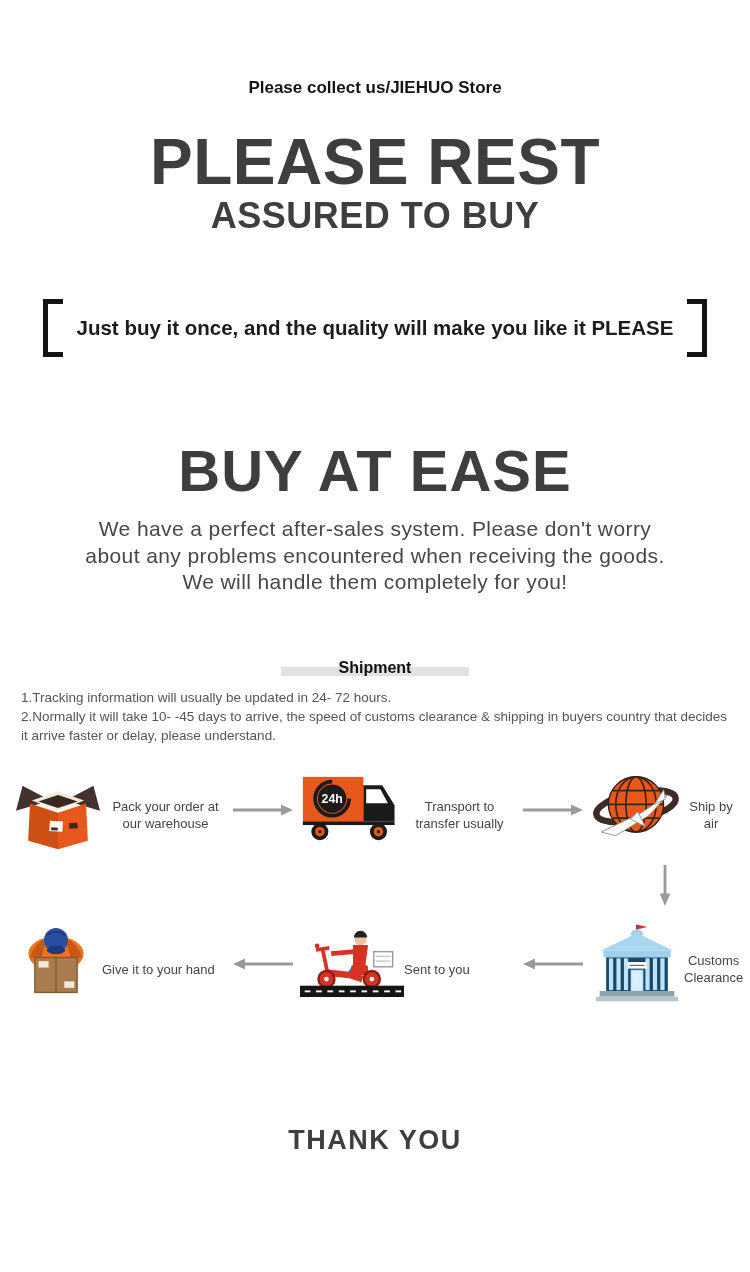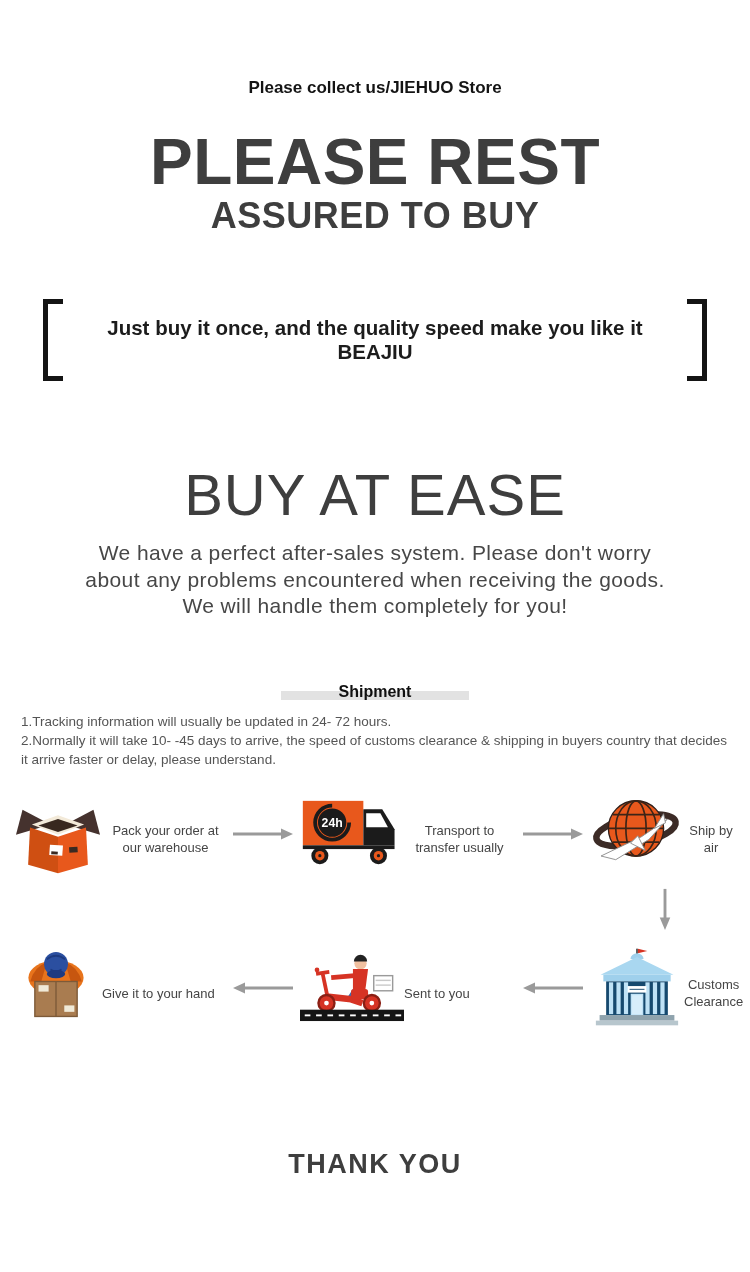--- a/index.html
+++ b/index.html
@@ -20,21 +20,21 @@
     color:#3e3e3e; letter-spacing:0.5px;
   }
   .quote-box {
     position:relative; margin:64px auto 0; width:612px;
     padding:17px 26px; font-size:20.5px; font-weight:600; color:#1c1c1c;
   }
   .bracket { position:absolute; top:0; bottom:0; width:15px; }
   .bracket.left  { left:0;  border-left:5px solid #141414;  border-top:5px solid #141414; border-bottom:5px solid #141414; }
   .bracket.right { right:0; border-right:5px solid #141414; border-top:5px solid #141414; border-bottom:5px solid #141414; }
   .ease-title {
-    margin-top:80px; font-size:58px; font-weight:400; color:#3e3e3e; letter-spacing:1px;
+    margin-top:80px; font-size:58px; font-weight:700; color:#3e3e3e; letter-spacing:1px;
   }
   .ease-body {
     margin:12px auto 0; width:584px; font-size:21px; line-height:1.26;
     color:#474747; letter-spacing:0.4px; font-weight:500;
   }
   .shipment-head { margin-top:64px; }
   .shipment-title-wrap { position:relative; display:inline-block; }
   .shipment-title-bar {
     position:absolute; bottom:1px; left:-58px; right:-58px; height:9px;
     background:#e2e2e2; z-index:0;
@@ -70,21 +70,21 @@
 
 <div>
 
   <div class="store-notice">Please collect us/JIEHUO Store</div>
 
   <div class="hero-line1">PLEASE REST</div>
   <div class="hero-line2">ASSURED TO BUY</div>
 
   <div class="quote-box">
     <span class="bracket left"></span>
-    <span>Just buy it once, and the quality speed make you like it BEAJIU</span>
+    <span>Just buy it once, and the quality will make you like it PLEASE</span>
     <span class="bracket right"></span>
   </div>
 
   <div class="ease-title">BUY AT EASE</div>
   <div class="ease-body">We have a perfect after-sales system. Please don't worry about any problems encountered when receiving the goods. We will handle them completely for you!</div>
 
   <div class="shipment-head">
     <div class="shipment-title-wrap">
       <div class="shipment-title-bar"></div>
       <div class="shipment-title">Shipment</div>

